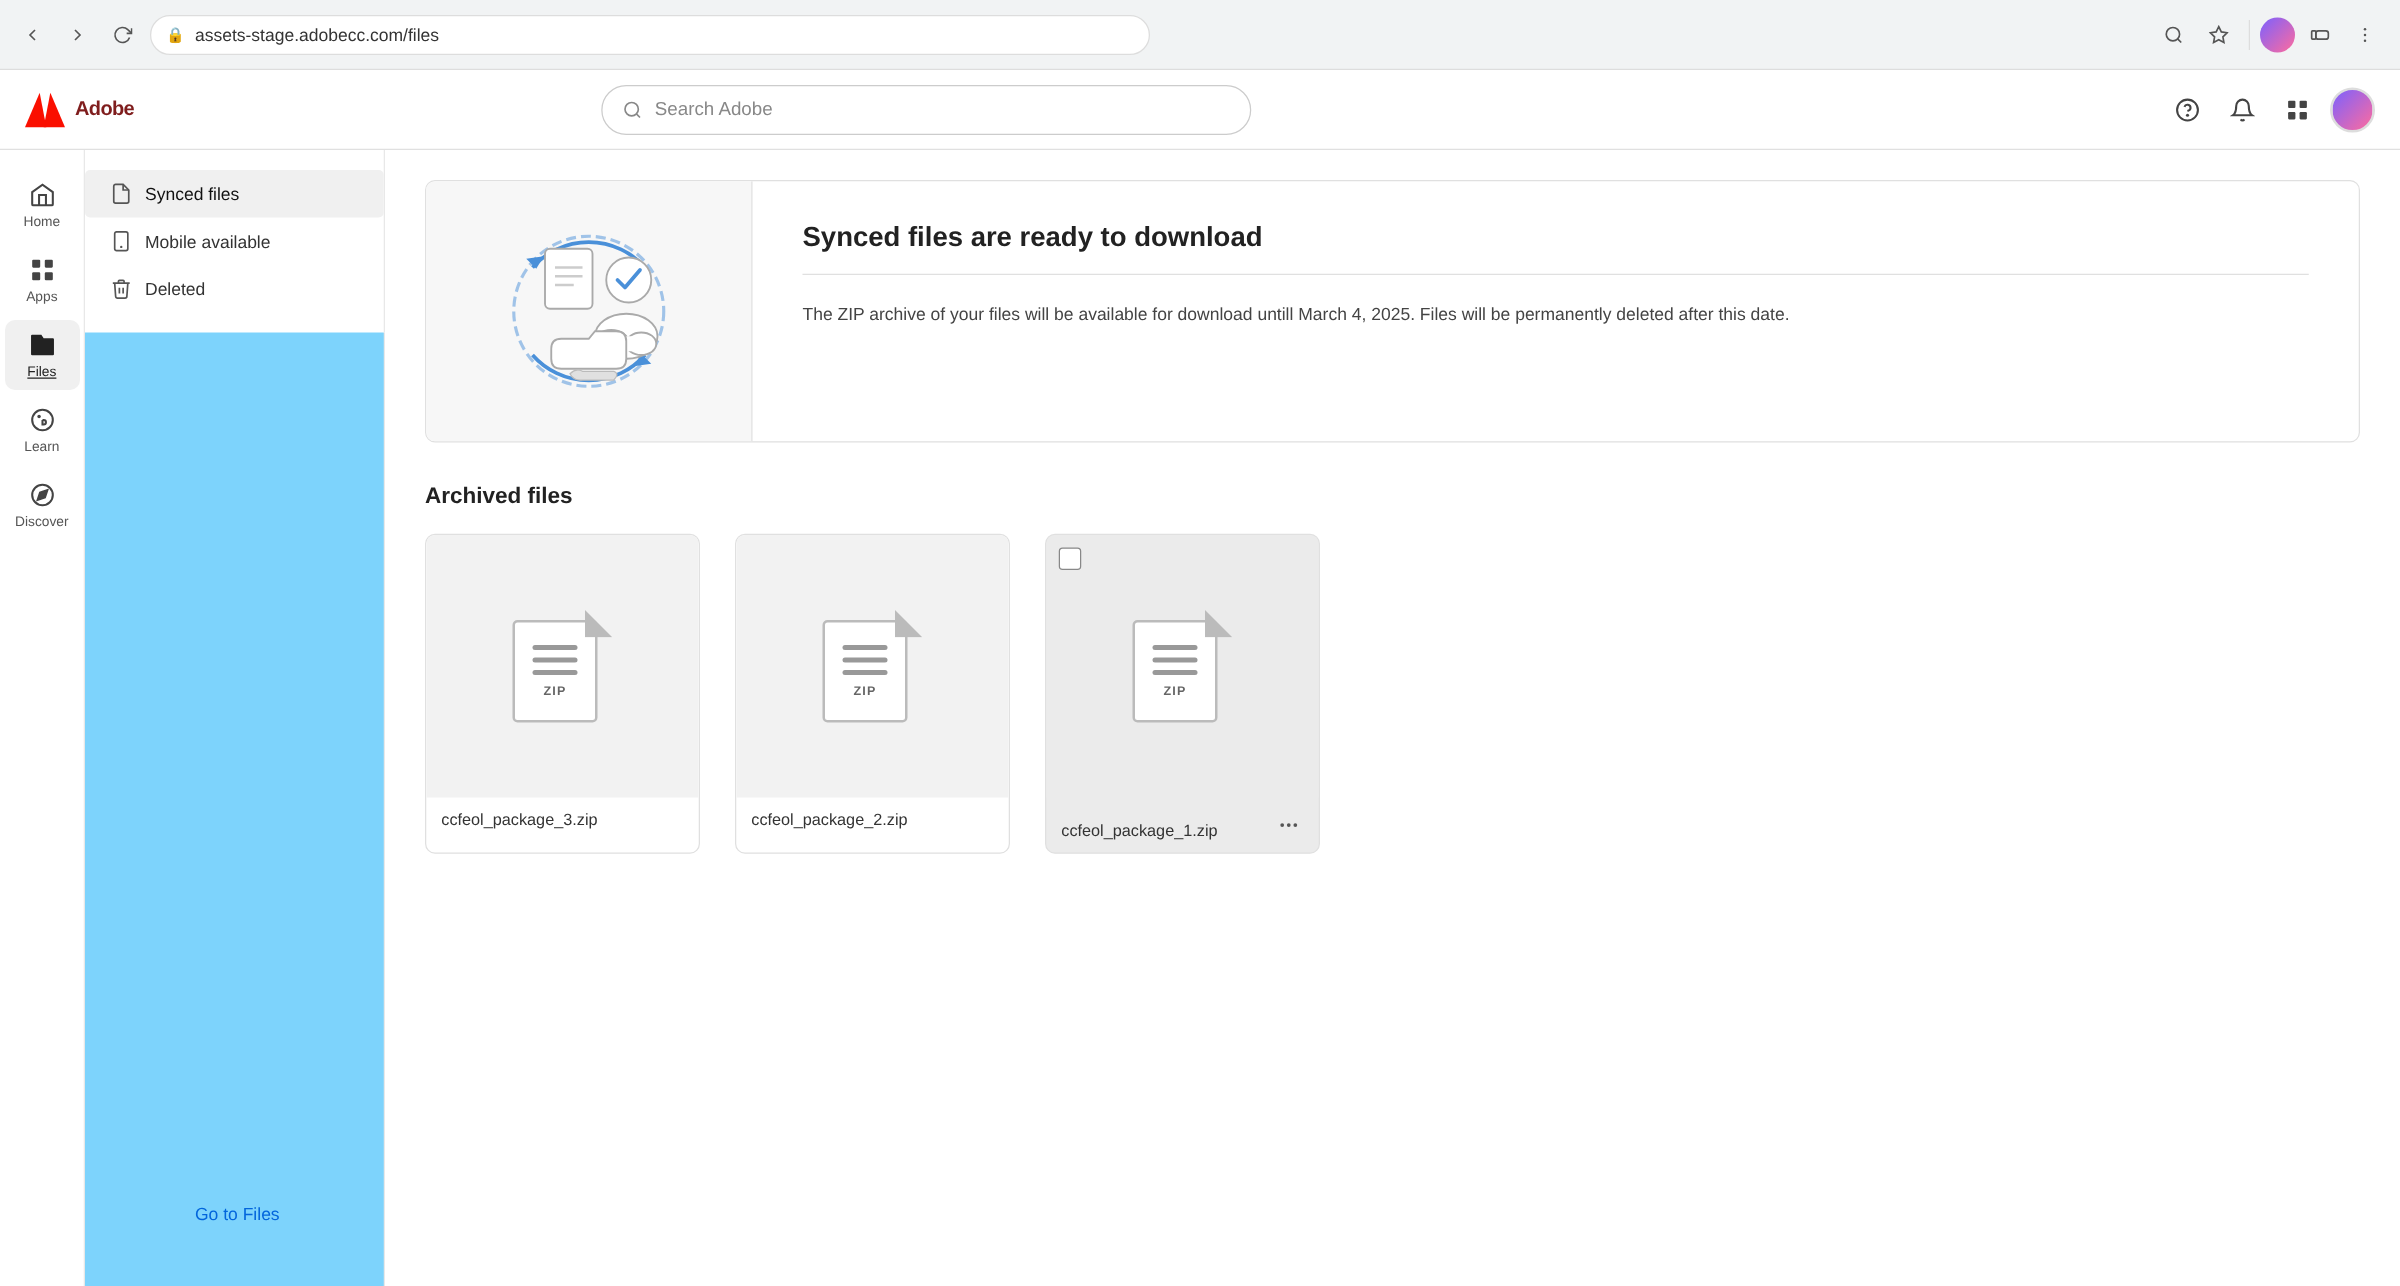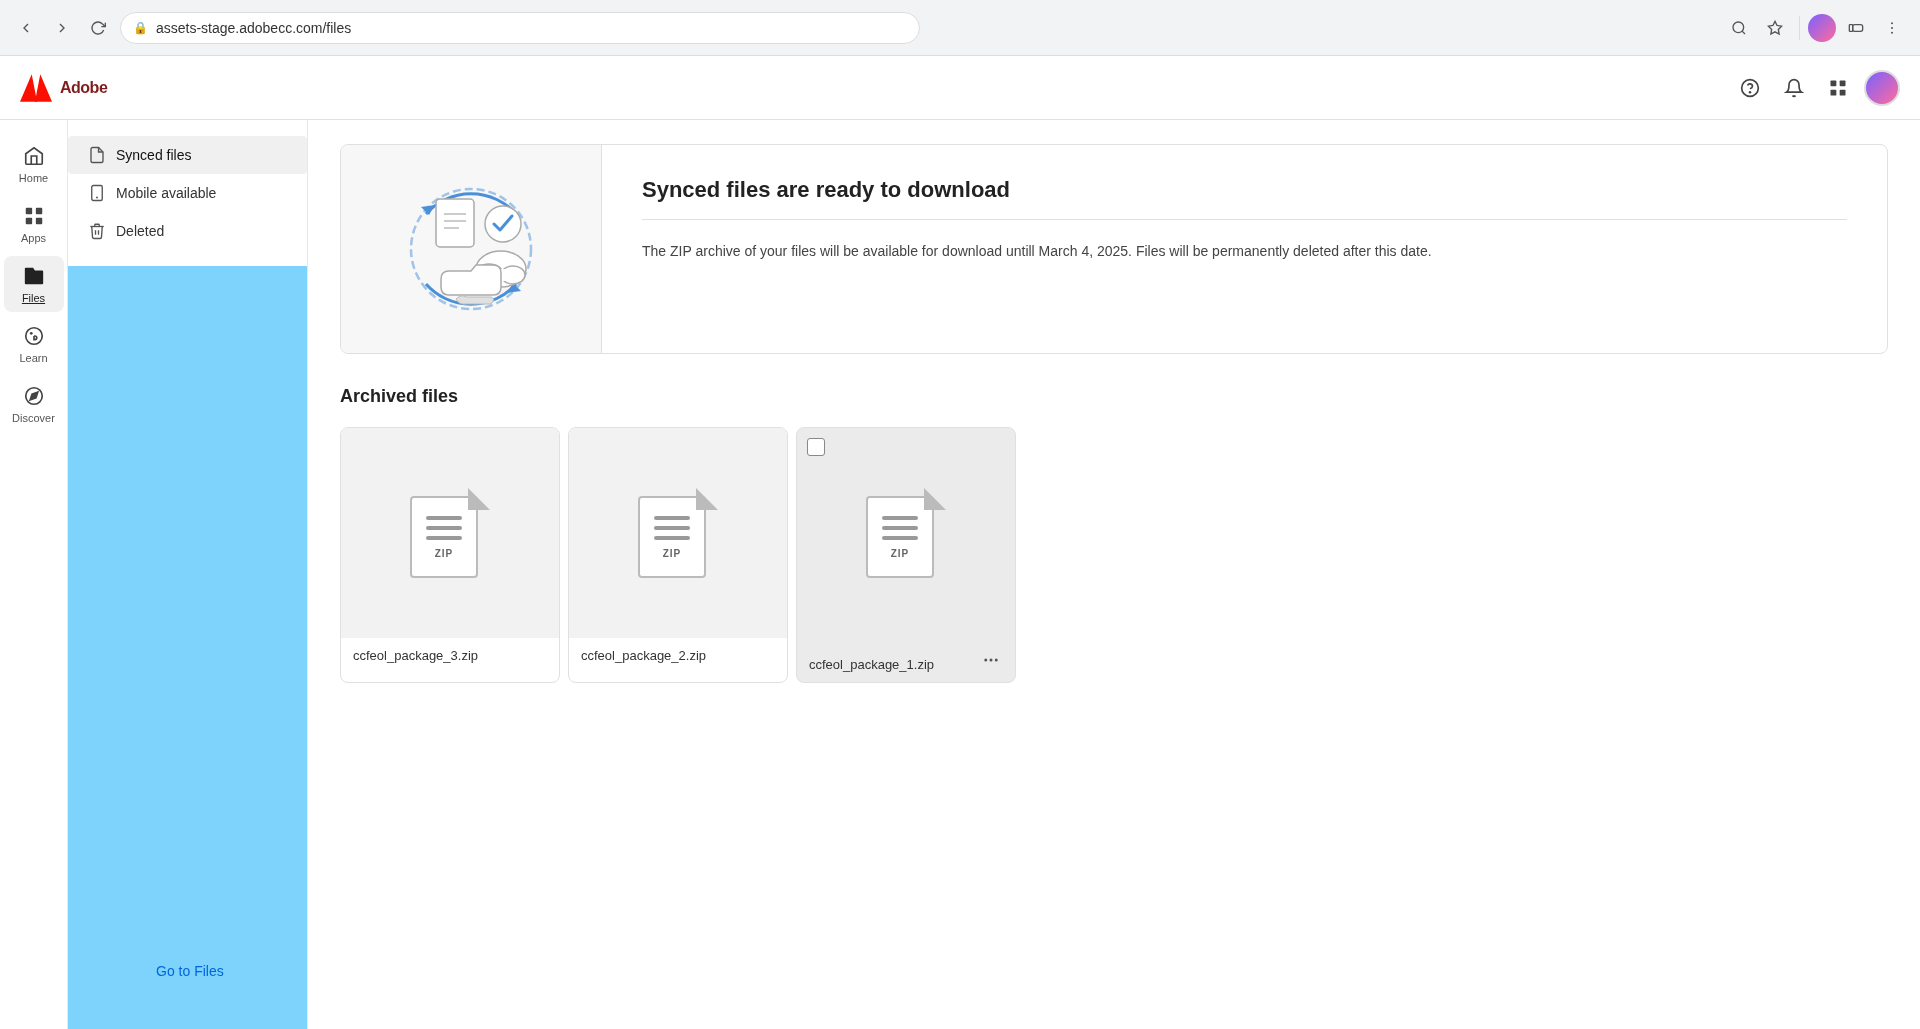--- a/index.html
+++ b/index.html
@@ -262,21 +262,21 @@
 
     
     .section-title {
       font-size: 18px;
       font-weight: 600;
       color: #222;
       margin-bottom: 20px;
     }
     .files-grid {
       display: flex;
-      gap: 8px;
+      gap: 28px;
       flex-wrap: wrap;
     }
     .file-card {
       width: 220px;
       border: 1px solid #e0e0e0;
       border-radius: 8px;
       overflow: hidden;
       cursor: pointer;
       position: relative;
     }
@@ -386,20 +386,27 @@
 
 <div class="adobe-header">
   <div class="adobe-logo">
     <svg class="adobe-logo-icon" viewBox="0 0 30 26">
       <polygon points="19,0 30,26 14,26" fill="#FA0F00"></polygon>
       <polygon points="11,0 0,26 16,26" fill="#FA0F00"></polygon>
     </svg>
     <span class="adobe-logo-text">Adobe</span>
   </div>
 
+  <div class="header-search">
+    <svg width="16" height="16" viewBox="0 0 24 24" fill="none" stroke="#888" stroke-width="2">
+      <circle cx="11" cy="11" r="8"></circle>
+        <line x1="21" y1="21" x2="16.65" y2="16.65"></line>
+    </svg>
+    <input type="text" placeholder="Search Adobe" style="">
+  </div>
 
   <div class="header-right">
     <button class="header-icon-btn">
       <svg width="20" height="20" viewBox="0 0 24 24" fill="none" stroke="currentColor" stroke-width="2">
           <circle cx="12" cy="12" r="10"></circle>
           <path d="M9.09,9a3,3,0,0,1,5.83,1c0,2-3,3-3,3"></path>
           <line x1="12" y1="17" x2="12.01" y2="17" stroke-width="3" stroke-linecap="round"></line>
         </svg>
     </button>
     <button class="header-icon-btn">

